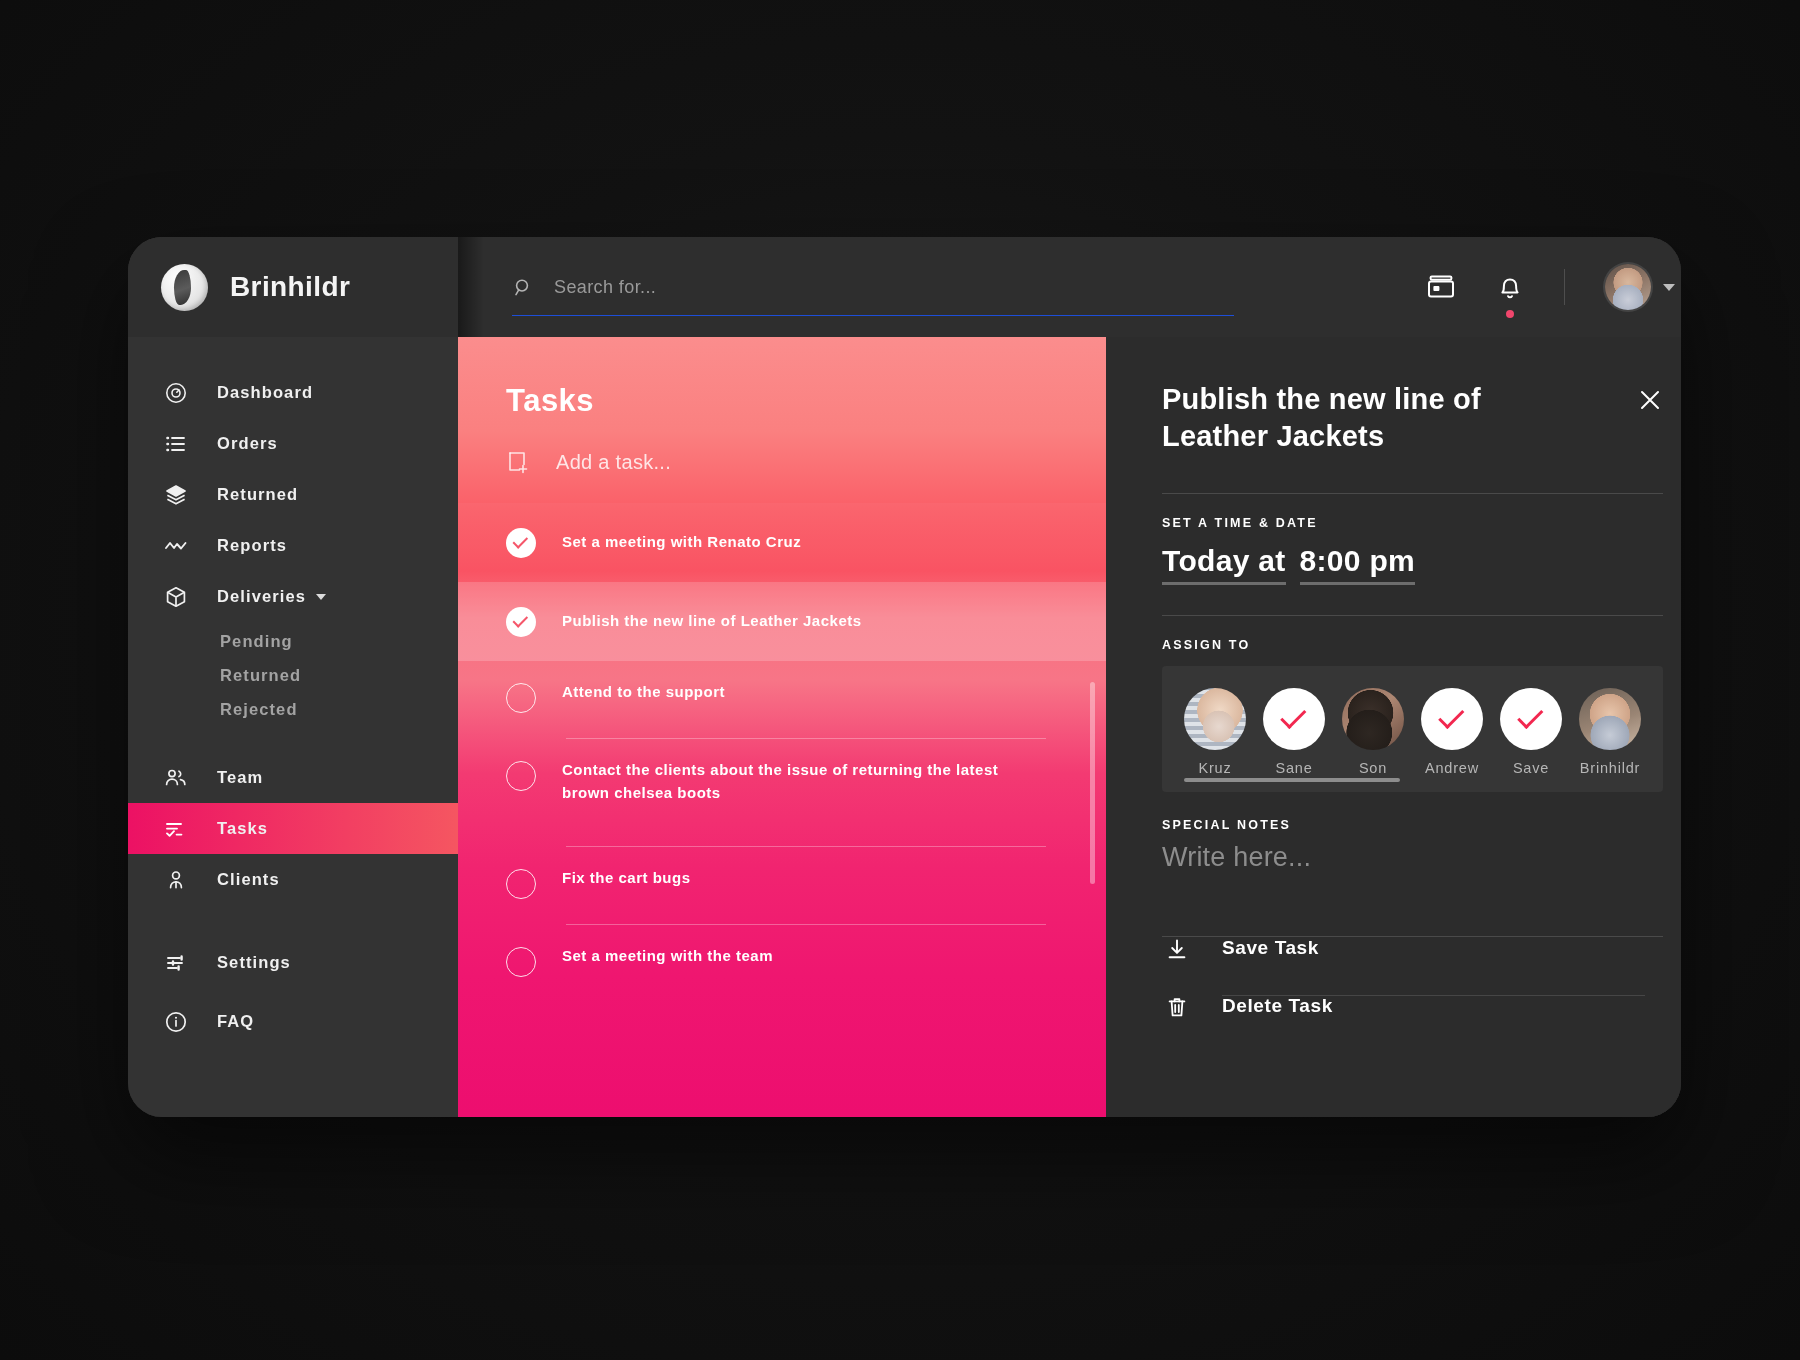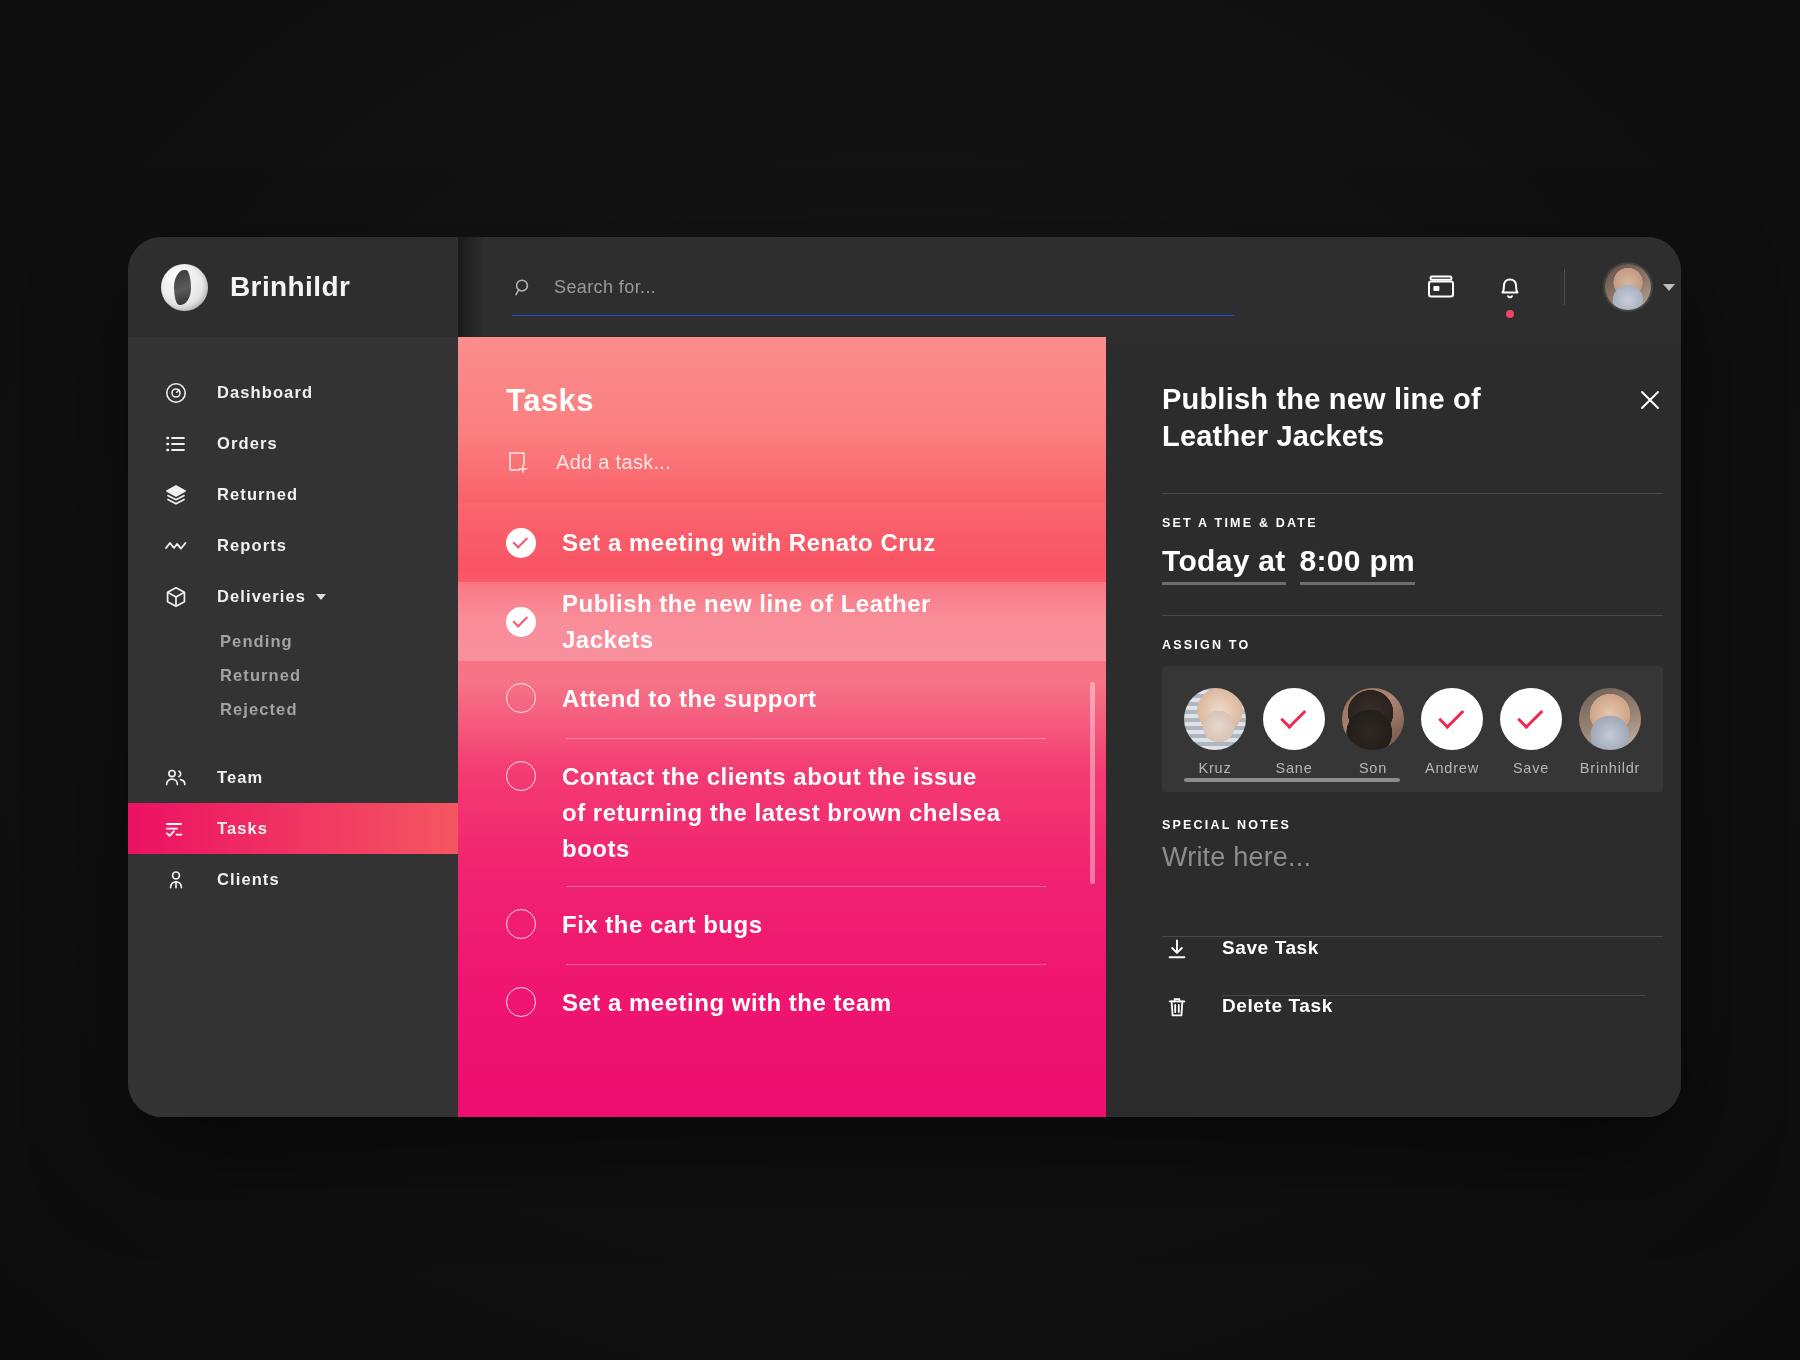--- a/index.html
+++ b/index.html
@@ -216,21 +216,21 @@
   }
   .task-row .check.done::after {
     content: "";
     width: 12px; height: 6px;
     border-left: 2.6px solid #f5566a;
     border-bottom: 2.6px solid #f5566a;
     transform: rotate(-45deg) translate(1px,-2px);
   }
   .task-row .task-label {
     margin-left: 26px; margin-top: 20px; margin-bottom: 20px;
-    color: #ffffff; font-size: 24px; font-weight: bold;
+    color: #ffffff; font-size: 15px; font-weight: bold;
     letter-spacing: 0.5px; line-height: 1.5; max-width: 440px;
   }
   .task-row.completed-a { background: rgba(255,255,255,0.035); min-height: 79px; align-items:center; }
   .task-row.completed-b { background: rgba(255,255,255,0.20); min-height: 79px; align-items:center; }
   .task-row.completed-a .check, .task-row.completed-b .check { margin-top: 0; }
   .task-row.completed-a .task-label, .task-row.completed-b .task-label { margin-top:0; margin-bottom:0; }
   .task-sep {
     position: absolute; left: 108px; right: 60px; bottom: 0;
     height: 1px; background: rgba(255,255,255,0.30);
   }
@@ -438,20 +438,41 @@
           <svg width="24" height="24" viewBox="0 0 24 24" fill="none" stroke="#f0f0f0" stroke-width="1.7" stroke-linecap="round">
             <circle cx="12" cy="7.4" r="3.4"></circle>
             <path d="M6.6 19.6c0-3.4 2.4-5.8 5.4-5.8s5.4 2.4 5.4 5.8"></path>
             <path d="M12 13.8v5.8"></path>
           </svg>
         </span>
         <span class="nav-label">Clients</span>
       </div>
     </nav>
 
+    <div id="nav-bottom">
+      <div class="nav-item">
+        <span class="nav-icon">
+          <svg width="24" height="24" viewBox="0 0 24 24" fill="none" stroke="#f0f0f0" stroke-width="1.9" stroke-linecap="round">
+            <path d="M4 7h12M4 12h14M4 17h9"></path>
+            <path d="M17.6 5.4v3.2M9 10.4v3.2M14.6 15.4v3.2" stroke-width="2.4"></path>
+          </svg>
+        </span>
+        <span class="nav-label">Settings</span>
+      </div>
+      <div class="nav-item" style="margin-top:8px;">
+        <span class="nav-icon">
+          <svg width="24" height="24" viewBox="0 0 24 24" fill="none" stroke="#f0f0f0" stroke-width="1.7" stroke-linecap="round">
+            <circle cx="12" cy="12" r="9.2"></circle>
+            <path d="M12 10.6v5.4"></path>
+              <circle cx="12" cy="7.8" r="1.05" fill="#f0f0f0" stroke="none"></circle>
+          </svg>
+        </span>
+        <span class="nav-label">FAQ</span>
+      </div>
+    </div>
   </aside>
 
   <section id="main">
 
     <header id="topbar">
       <div id="search-wrap">
         <span style="display:flex;">
           <svg width="22" height="22" viewBox="0 0 22 22" fill="none" stroke="#b4b4b4" stroke-width="1.6" stroke-linecap="round">
             <circle cx="10" cy="8.6" r="5.4"></circle>
               <path d="M6.6 13.2 4 17.6"></path>

